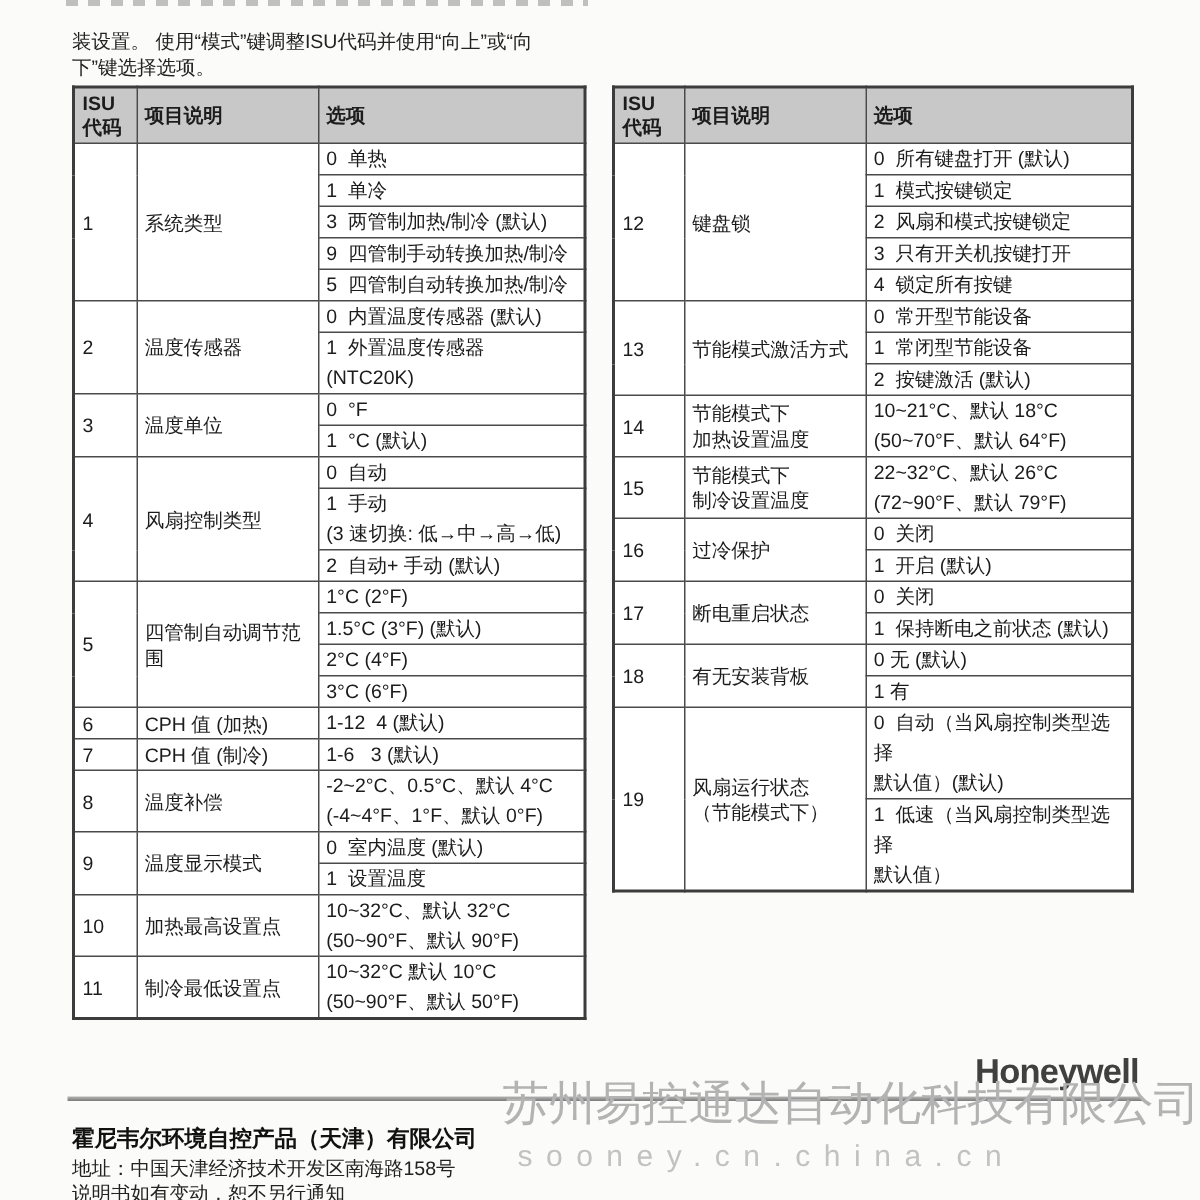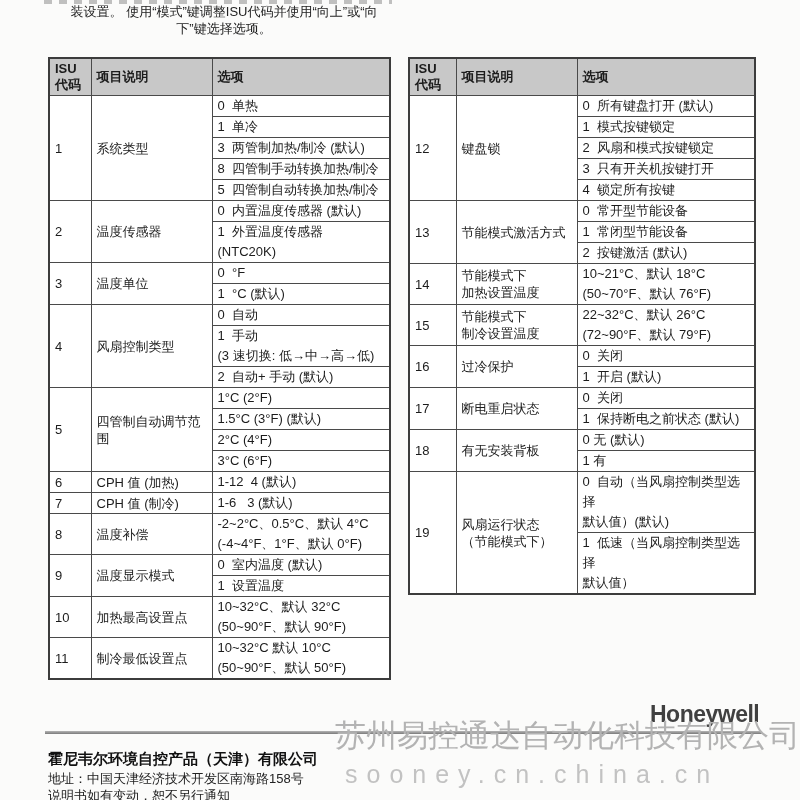--- a/index.html
+++ b/index.html
@@ -8,22 +8,22 @@
     background:#fbfbfa;color:#1c1c1c;
     font-family:"Liberation Sans","DejaVu Sans",sans-serif;
   }
   .abs{position:absolute;}
   
   .clip-frag{
     left:44px;top:0;width:348px;height:4px;opacity:.45;
     background:repeating-linear-gradient(90deg,#777 0 8px,transparent 8px 15px);
   }
   .intro{
-    left:48px;top:3px;width:352px;
-    font-size:13px;line-height:17px;white-space:pre-line;color:#222;text-align:center;
+    left:48px;top:19px;width:352px;
+    font-size:13px;line-height:17px;white-space:pre-line;color:#222;
   }
   table.isu{
     position:absolute;border-collapse:collapse;table-layout:fixed;
     font-size:13px;color:#1c1c1c;background:#fff;
     border:2px solid #3c3c3c;
     padding-left:39px;
   }
   table.isu th,table.isu td{
     border:1px solid #4a4a4a;vertical-align:middle;
     padding:0 5px;
@@ -44,21 +44,21 @@
   .rule{
     left:45px;top:731px;width:717px;height:3px;
     background:linear-gradient(#b5b5b5,#7a7a7a);
   }
   .wm1{
     left:335px;top:717px;width:465px;overflow:hidden;
     font-size:31px;line-height:38px;color:#b3b3b3;white-space:nowrap;
     font-weight:400;
   }
   .wm2{
-    left:345px;top:760px;font-size:25px;color:#c2c2c2;
+    left:345px;top:760px;font-size:20px;color:#c2c2c2;
     letter-spacing:9px;white-space:nowrap;
   }
   .f-company{left:48px;top:750px;font-size:15px;font-weight:bold;color:#111;}
   .f-addr{left:48px;top:770px;font-size:13px;color:#222;}
   .f-note{left:48px;top:787px;font-size:13px;color:#222;}
 </style>
 </head>
 <body>
 
 <div class="abs clip-frag"></div>
@@ -86,21 +86,21 @@
         <td rowspan="5" class="desc">系统类型</td>
         <td class="opt"><span>0  单热</span></td>
       </tr>
       <tr>
         <td class="opt"><span>1  单冷</span></td>
       </tr>
       <tr>
         <td class="opt"><span class="b">3  两管制加热/制冷 (默认)</span></td>
       </tr>
       <tr>
-        <td class="opt"><span>8  四管制手动转换加热/制冷</span></td>
+        <td class="opt"><span>9  四管制手动转换加热/制冷</span></td>
       </tr>
       <tr>
         <td class="opt"><span>5  四管制自动转换加热/制冷</span></td>
       </tr>
       <tr>
         <td rowspan="2" class="code">2</td>
         <td rowspan="2" class="desc">温度传感器</td>
         <td class="opt"><span class="b">0  内置温度传感器 (默认)</span></td>
       </tr>
       <tr>
@@ -215,21 +215,21 @@
       <tr>
         <td class="opt"><span>1  常闭型节能设备</span></td>
       </tr>
       <tr>
         <td class="opt"><span class="b">2  按键激活 (默认)</span></td>
       </tr>
       <tr>
         <td rowspan="1" class="code">14</td>
         <td rowspan="1" class="desc">节能模式下
 加热设置温度</td>
-        <td class="opt"><span>10~21°C、</span><span class="b">默认 18°C</span><br><span>(50~70°F、</span><span class="b">默认 76°F</span><span>)</span></td>
+        <td class="opt"><span>10~21°C、</span><span class="b">默认 18°C</span><br><span>(50~70°F、</span><span class="b">默认 64°F</span><span>)</span></td>
       </tr>
       <tr>
         <td rowspan="1" class="code">15</td>
         <td rowspan="1" class="desc">节能模式下
 制冷设置温度</td>
         <td class="opt"><span>22~32°C、</span><span class="b">默认 26°C</span><br><span>(72~90°F、</span><span class="b">默认 79°F</span><span>)</span></td>
       </tr>
       <tr>
         <td rowspan="2" class="code">16</td>
         <td rowspan="2" class="desc">过冷保护</td>

